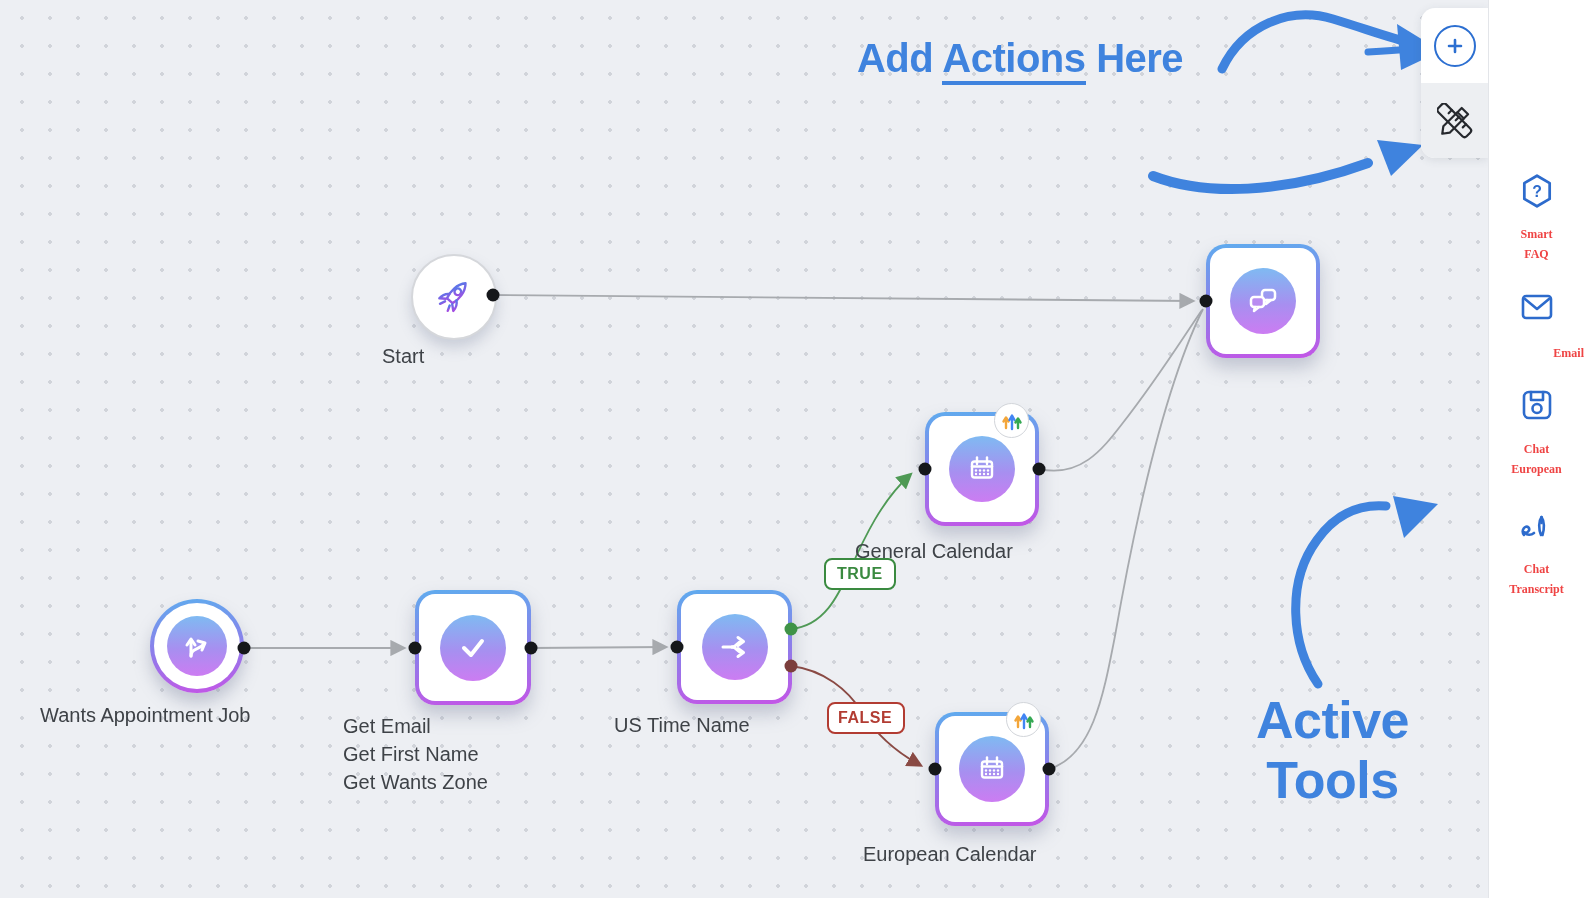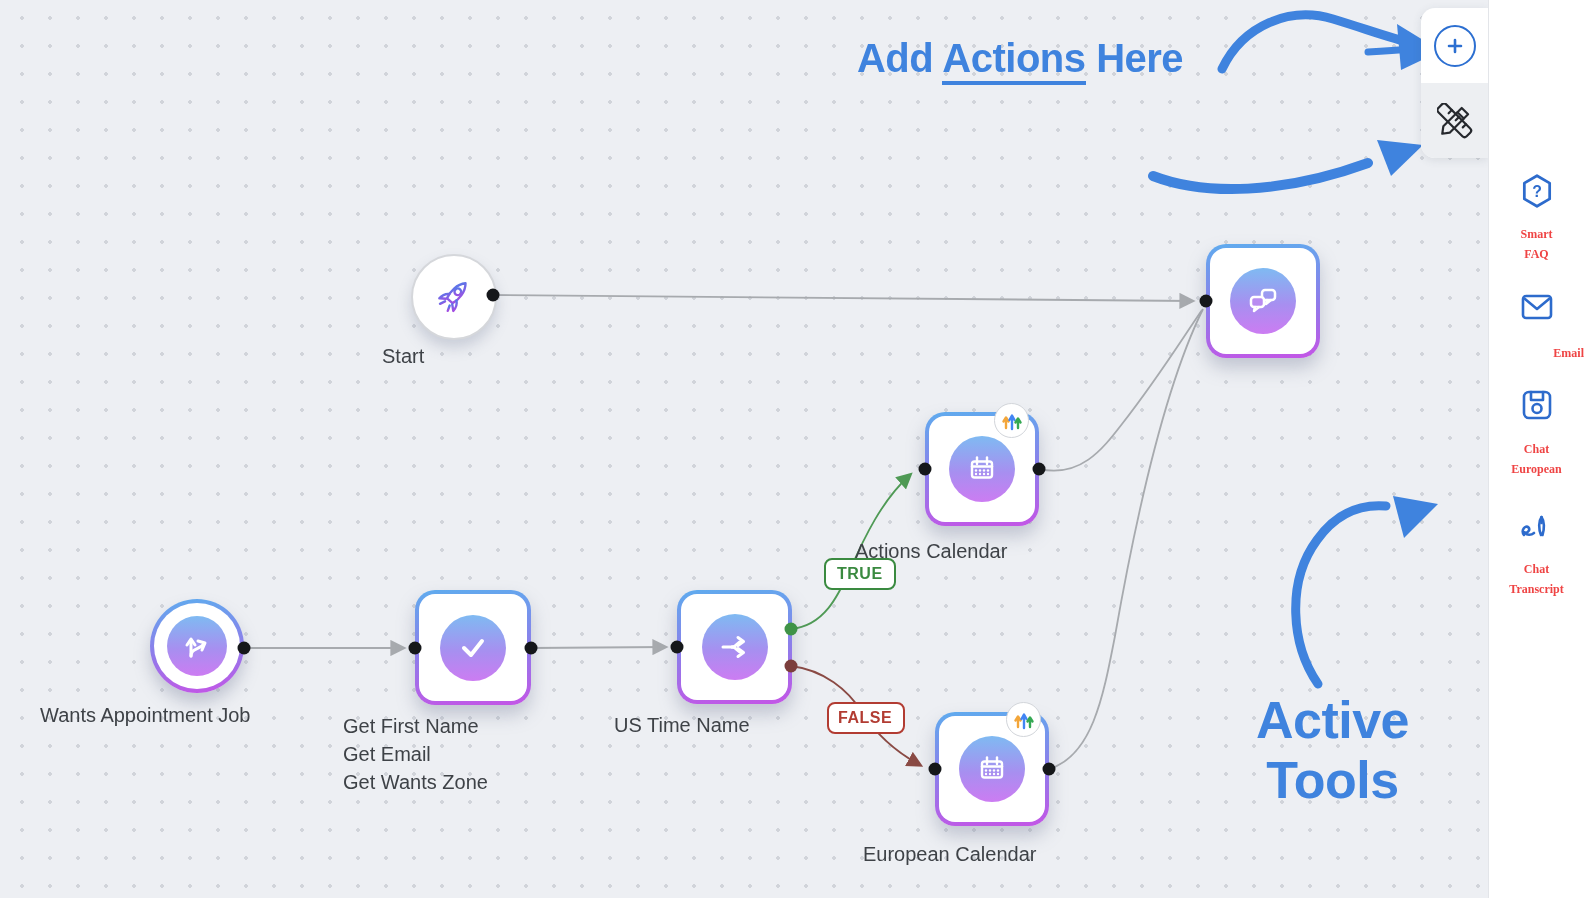--- a/index.html
+++ b/index.html
@@ -146,22 +146,22 @@
     <div class="sq" style="left:415px;top:590px;width:116px;height:115px;box-sizing:border-box;">
       <div class="sq-inner">
         <div class="icircle">
           <svg width="36" height="36" viewBox="-18 -18 36 36">
             <polyline points="-9,0 -2,7 9,-7" stroke="#fff" stroke-width="4" fill="none" stroke-linecap="round" stroke-linejoin="round"></polyline>
           </svg>
         </div>
       </div>
     </div>
     <div class="node-label" style="left:343px;top:712px;width:260px;">
+      <div>Get Email</div>
       <div>Get First Name</div>
-      <div>Get Email</div>
       <div>Get Wants Zone</div>
     </div>
 
     
     <div class="sq" style="left:677px;top:590px;width:115px;height:114px;box-sizing:border-box;">
       <div class="sq-inner">
         <div class="icircle">
           <svg width="36" height="36" viewBox="-18 -18 36 36">
             <g stroke="#fff" stroke-width="3" fill="none" stroke-linecap="round" stroke-linejoin="round">
               <path d="M -12,0 L -3,0"></path>
@@ -206,21 +206,21 @@
                 <path d="M -8.5,0.5 L -6,-3.5 L -3.5,0.5" stroke="#f3a63a" stroke-linejoin="round" fill="none"></path>
               <path d="M 0,8 L 0,-3" stroke="#4285f4"></path>
                 <path d="M -2.5,-1 L 0,-5.5 L 2.5,-1" stroke="#4285f4" stroke-linejoin="round" fill="none"></path>
               <path d="M 6,7 L 6,0" stroke="#34a853"></path>
                 <path d="M 3.5,1.5 L 6,-2.5 L 8.5,1.5" stroke="#34a853" stroke-linejoin="round" fill="none"></path>
             </g>
           </svg>
         </div>
       </div>
     </div>
-    <div class="node-label" style="left:855px;top:537px;width:260px;">Actions Calendar</div>
+    <div class="node-label" style="left:855px;top:537px;width:260px;">General Calendar</div>
 
     
     <div class="sq" style="left:935px;top:712px;width:114px;height:114px;box-sizing:border-box;">
       <div class="sq-inner">
         <div class="icircle">
           <svg width="40" height="40" viewBox="-20 -20 40 40">
             <g stroke="#fff" stroke-width="2.4" fill="none" stroke-linecap="round">
               <rect x="-10" y="-7.5" width="20" height="16" rx="2.5"></rect>
               <path d="M -5,-11.5 L -5,-5"></path>
                 <path d="M 5,-11.5 L 5,-5"></path>

